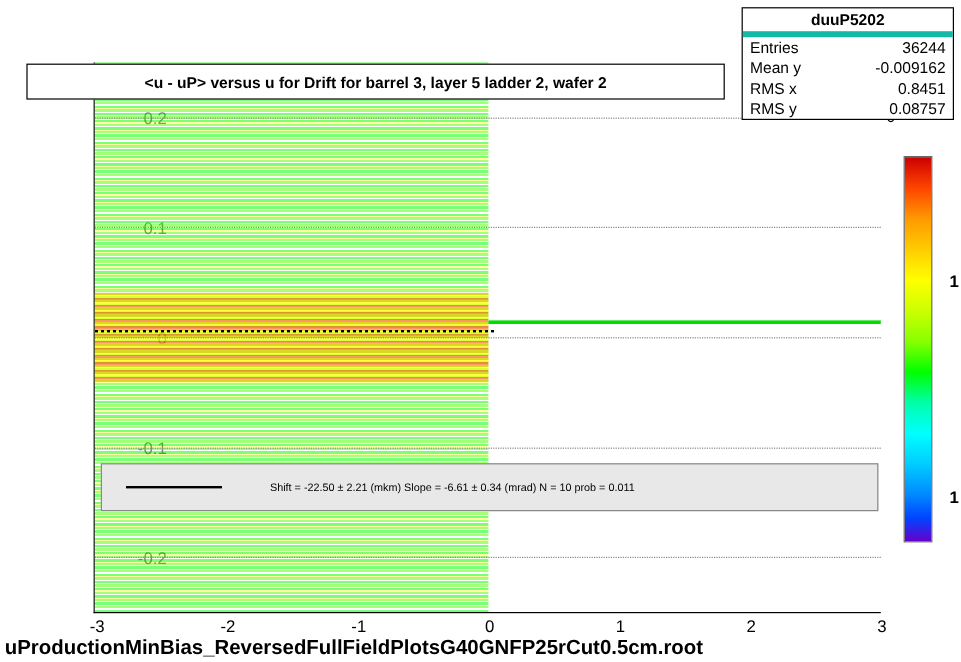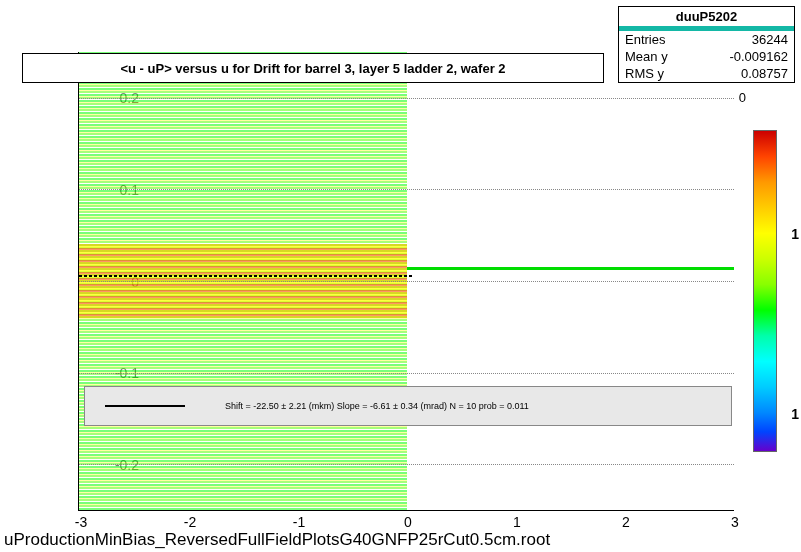--- a/index.html
+++ b/index.html
@@ -183,41 +183,45 @@
     position: absolute;
     right: 2px;
     font-size: 14px;
     font-weight: bold;
   }
   .footer-text {
     position: absolute;
     bottom: 2px;
     left: 4px;
     font-size: 17px;
-    font-weight: normal;
+    font-weight: bold;
   }
 </style>
 </head>
 <body>
 
 <div class="container">
 
   <div class="title-box">
     <span>&lt;u - uP&gt;       versus    u for Drift for barrel 3, layer 5 ladder 2, wafer 2</span>
   </div>
 
   <div class="stats-box">
     <div class="stats-title">duuP5202</div>
     <div class="stats-row">
       <span>Entries</span>
       <span>36244</span>
     </div>
     <div class="stats-row">
       <span>Mean y</span>
       <span>-0.009162</span>
+    </div>
+    <div class="stats-row">
+      <span>RMS x</span>
+      <span>0.8451</span>
     </div>
     <div class="stats-row">
       <span>RMS y</span>
       <span>0.08757</span>
     </div>
   </div>
 
   <div class="plot-area">
     <div class="heatmap"></div>
     <div class="heatmap-hot"></div>

